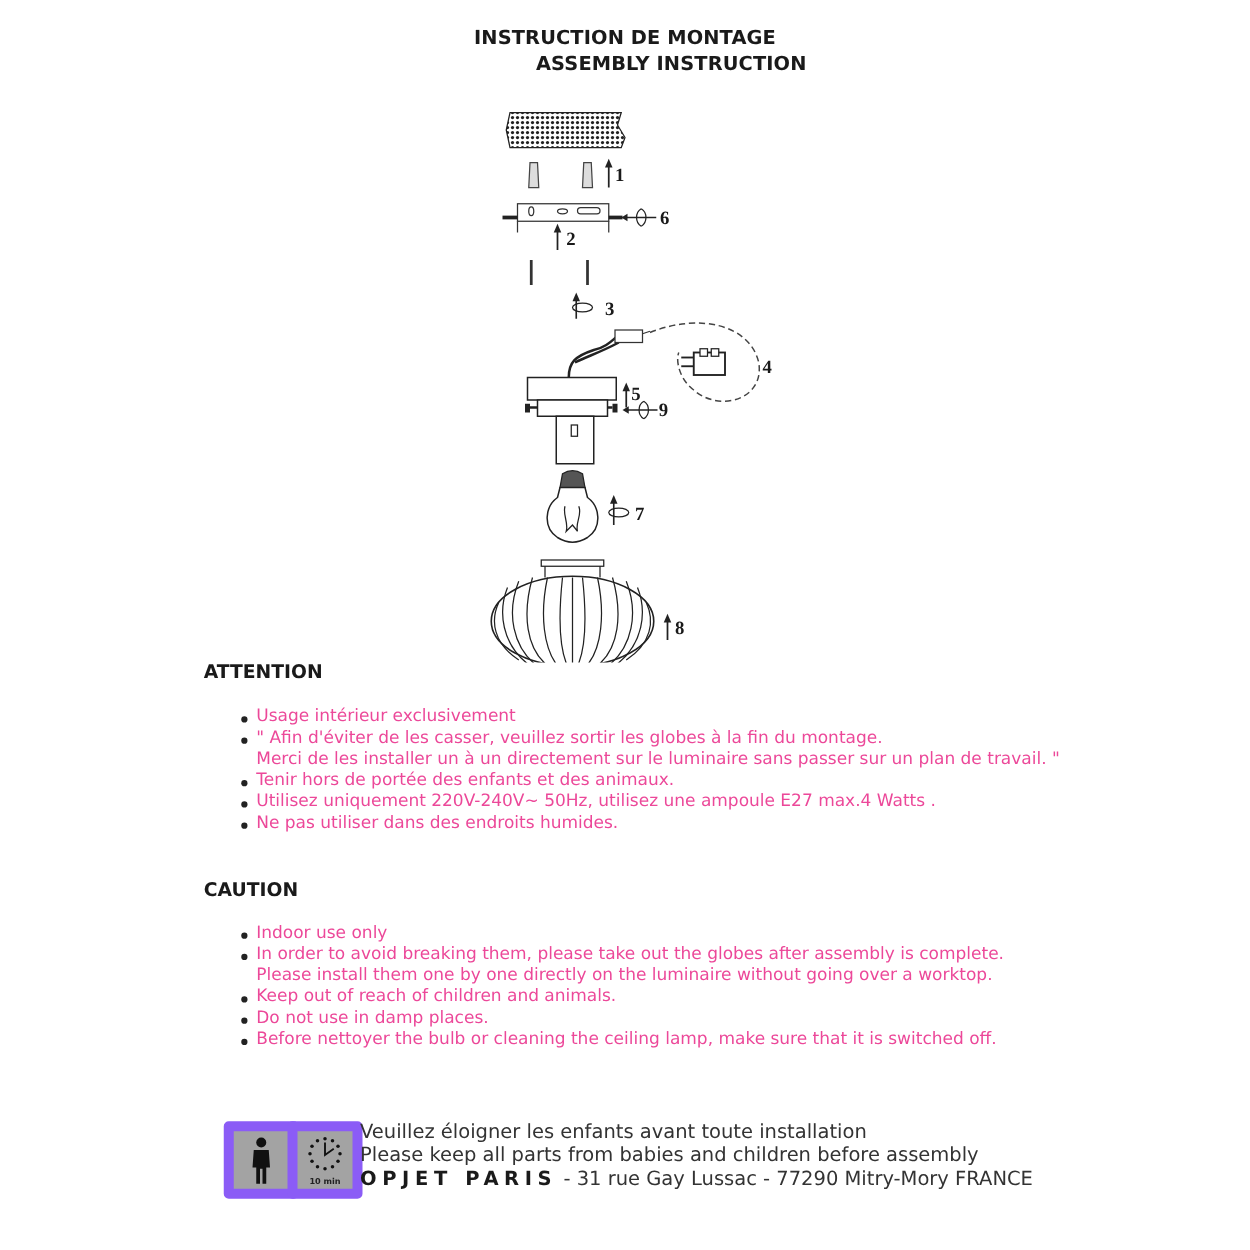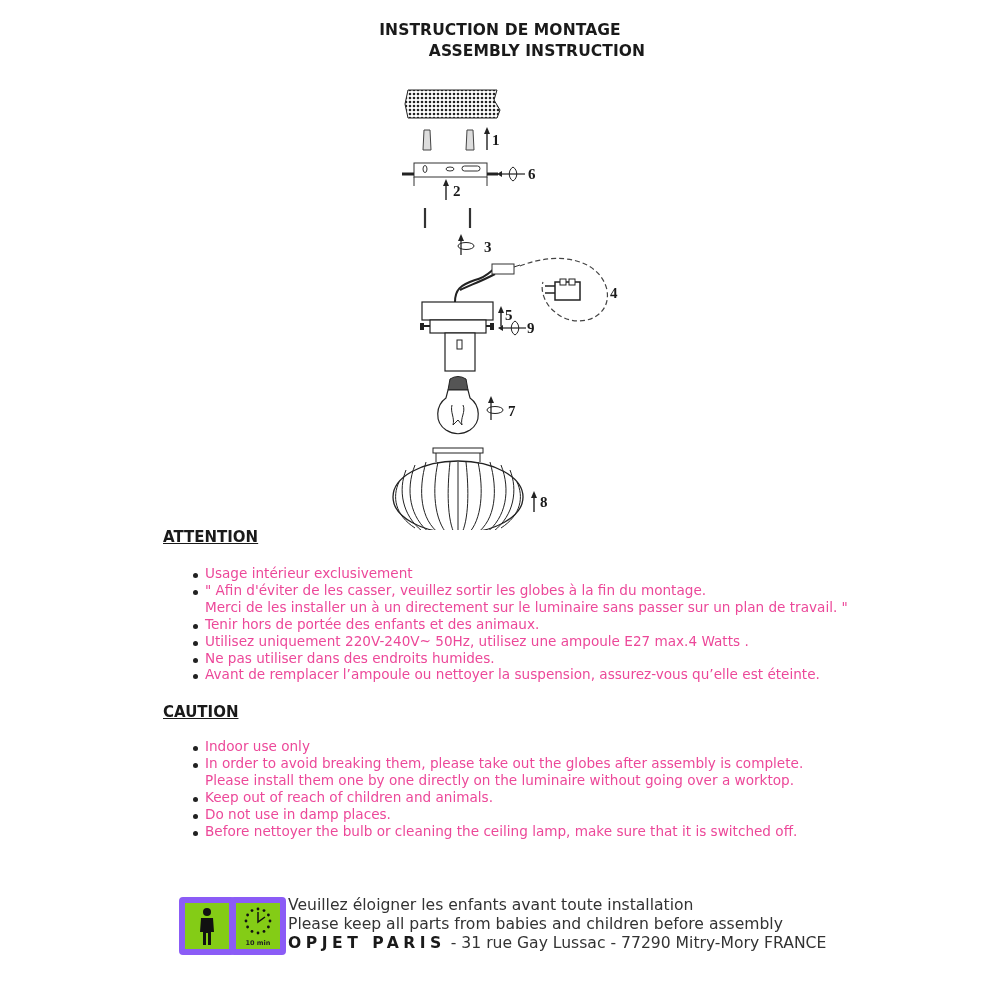--- a/index.html
+++ b/index.html
@@ -5,33 +5,33 @@
   html, body { margin: 0; padding: 0; background: #ffffff; }
   body { width: 1000px; height: 1000px; position: relative; overflow: hidden;
          font-family: "DejaVu Sans", sans-serif; color: #2b2b2b; }
   .title { position: absolute; left: 0; width: 1000px; text-align: center;
            font-family: "DejaVu Sans", sans-serif; font-weight: bold; font-size: 15.5px;
            color: #1a1a1a; letter-spacing: 0.1px; }
   #title-fr { top: 21px; }
   #title-en { top: 42px; margin-left: 37px; }
   #diagram { position: absolute; left: 0; top: 0; width: 1000px; height: 530px; }
   .step-num { font-family: "Liberation Serif", serif; font-weight: bold; font-size: 15px; fill: #1a1a1a; }
-  .section-head { position: absolute; left: 163px; font-weight: bold; font-size: 15px; color: #1a1a1a; text-decoration: underline; }
+  .section-head { position: absolute; left: 163px; font-weight: bold; font-size: 15px; color: #1a1a1a; }
   #attention-head { top: 528px; }
   #caution-head { top: 703px; }
   .bullets { position: absolute; left: 192px; margin: 0; padding: 0; list-style: none;
              font-size: 13.6px; line-height: 16.9px; color: #ec4899; }
   #fr-list { top: 565px; }
   #en-list { top: 738px; }
   .bullets li { position: relative; padding-left: 13px; white-space: nowrap; }
   .bullets li::before { content: ""; position: absolute; left: 1px; top: 8px; width: 5px; height: 5px;
                         border-radius: 50%; background: #222; }
   .bullets li.cont::before { display: none; }
-  .footer-box { position: absolute; top: 897px; width: 44px; height: 46px; border: 6px solid #8b5cf6;
-                border-radius: 4px; background: #84cc16; }
+  .footer-box { position: absolute; top: 897px; width: 44px; height: 46px; border: 8px solid #8b5cf6;
+                border-radius: 4px; background: #a3a3a3; }
   #person-box { left: 179px; }
   #clock-box { left: 230px; }
   .footer-text { position: absolute; left: 288px; font-size: 15.6px; color: #333; white-space: nowrap; }
   #foot-1 { top: 896px; }
   #foot-2 { top: 915px; }
   #foot-3 { top: 934px; }
   .brand { font-weight: bold; letter-spacing: 4.5px; color: #1a1a1a; }
   .clock-label { position: absolute; left: 0; width: 44px; bottom: 2px; text-align: center;
                  font-size: 6.5px; font-weight: bold; color: #222; }
 </style>
@@ -176,21 +176,20 @@
 </svg>
 
 <div class="section-head" id="attention-head">ATTENTION</div>
 <ul class="bullets" id="fr-list">
   <li>Usage intérieur exclusivement</li>
   <li>" Afin d'éviter de les casser, veuillez sortir les globes à la fin du montage.</li>
   <li class="cont">Merci de les installer un à un directement sur le luminaire sans passer sur un plan de travail. "</li>
   <li>Tenir hors de portée des enfants et des animaux.</li>
   <li>Utilisez uniquement 220V-240V~ 50Hz, utilisez une ampoule E27 max.4 Watts .</li>
   <li>Ne pas utiliser dans des endroits humides.</li>
-  <li>Avant de remplacer l’ampoule ou nettoyer la suspension, assurez-vous qu’elle est éteinte.</li>
 </ul>
 
 <div class="section-head" id="caution-head">CAUTION</div>
 <ul class="bullets" id="en-list">
   <li>Indoor use only</li>
   <li>In order to avoid breaking them, please take out the globes after assembly is complete.</li>
   <li class="cont">Please install them one by one directly on the luminaire without going over a worktop.</li>
   <li>Keep out of reach of children and animals.</li>
   <li>Do not use in damp places.</li>
   <li>Before nettoyer the bulb or cleaning the ceiling lamp, make sure that it is switched off.</li>

